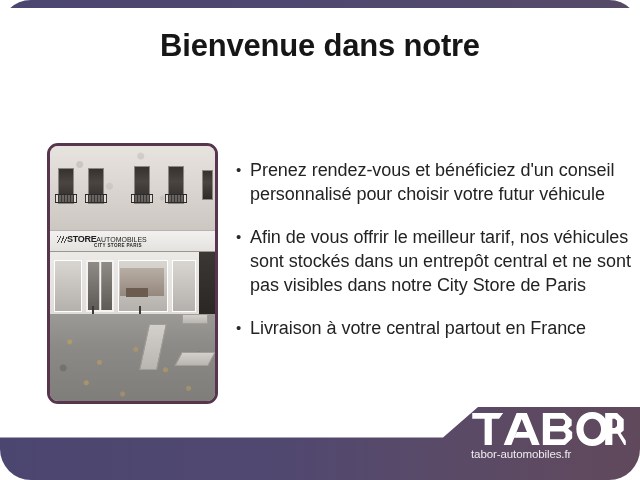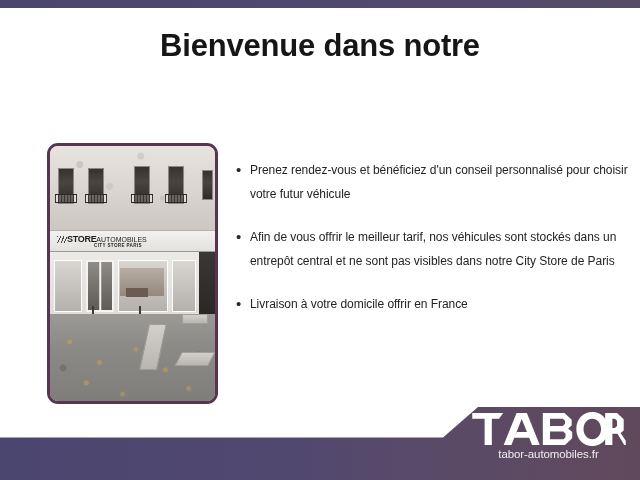--- a/index.html
+++ b/index.html
@@ -9,20 +9,21 @@
     background:#ffffff;
     font-family:"Liberation Sans", sans-serif;
     overflow:hidden;
   }
 
   #slide {
     position:relative;
     width:640px; height:480px;
     background:#ffffff;
     overflow:hidden;
+    border-radius:31px;
   }
 
   
   #top-strip {
     position:absolute;
     left:0; top:0;
     width:640px; height:8px;
     background:linear-gradient(90deg,#4b4670 0%,#4f4870 45%,#574a68 100%);
   }
 
@@ -192,39 +193,38 @@
   .bullet-dot {
     flex:0 0 auto;
     width:14px;
     font-size:15px;
     line-height:24px;
     color:#2a2a2a;
     text-align:left;
   }
   .bullet-text {
     flex:1 1 auto;
-    font-size:12px;
+    font-size:18px;
     line-height:24px;
     color:#232323;
     letter-spacing:-0.05px;
   }
 
   
   #footer {
     position:absolute;
     left:0; top:400px;
     width:640px; height:80px;
   }
   #footer svg { display:block; }
 
   #logo-block {
     position:absolute;
     right:14px; top:12px;
     width:155px;
-    text-align:center;
     pointer-events:none;
   }
   #logo-wordmark {
     display:block;
     height:34px;
     width:155px;
   }
   #logo-url {
     display:block;
     margin-top:1px;
@@ -296,21 +296,21 @@
       <span class="bullet-text">Prenez rendez-vous et bénéficiez d'un conseil personnalisé pour choisir votre futur véhicule</span>
     </div>
 
     <div class="bullet">
       <span class="bullet-dot">•</span>
       <span class="bullet-text">Afin de vous offrir le meilleur tarif, nos véhicules sont stockés dans un entrepôt central et ne sont pas visibles dans notre City Store de Paris</span>
     </div>
 
     <div class="bullet">
       <span class="bullet-dot">•</span>
-      <span class="bullet-text">Livraison à votre domicile offrir en France</span>
+      <span class="bullet-text">Livraison à votre central partout en France</span>
     </div>
 
   </div>
 
   <div id="footer">
     <svg width="640" height="80" viewBox="0 0 640 80">
       <defs>
         <linearGradient id="footGrad" x1="0" y1="0" x2="1" y2="0">
           <stop offset="0" stop-color="#4b4670"></stop>
           <stop offset="0.45" stop-color="#514870"></stop>

